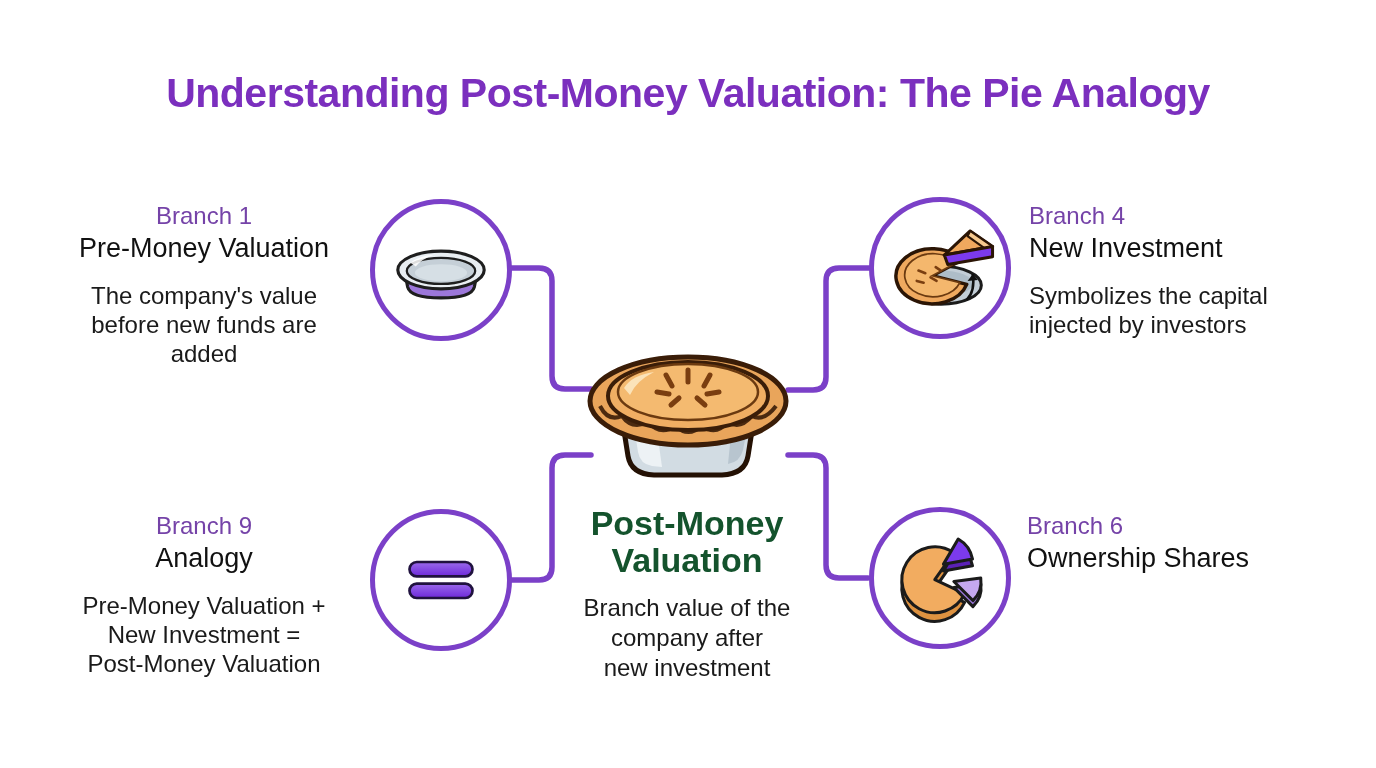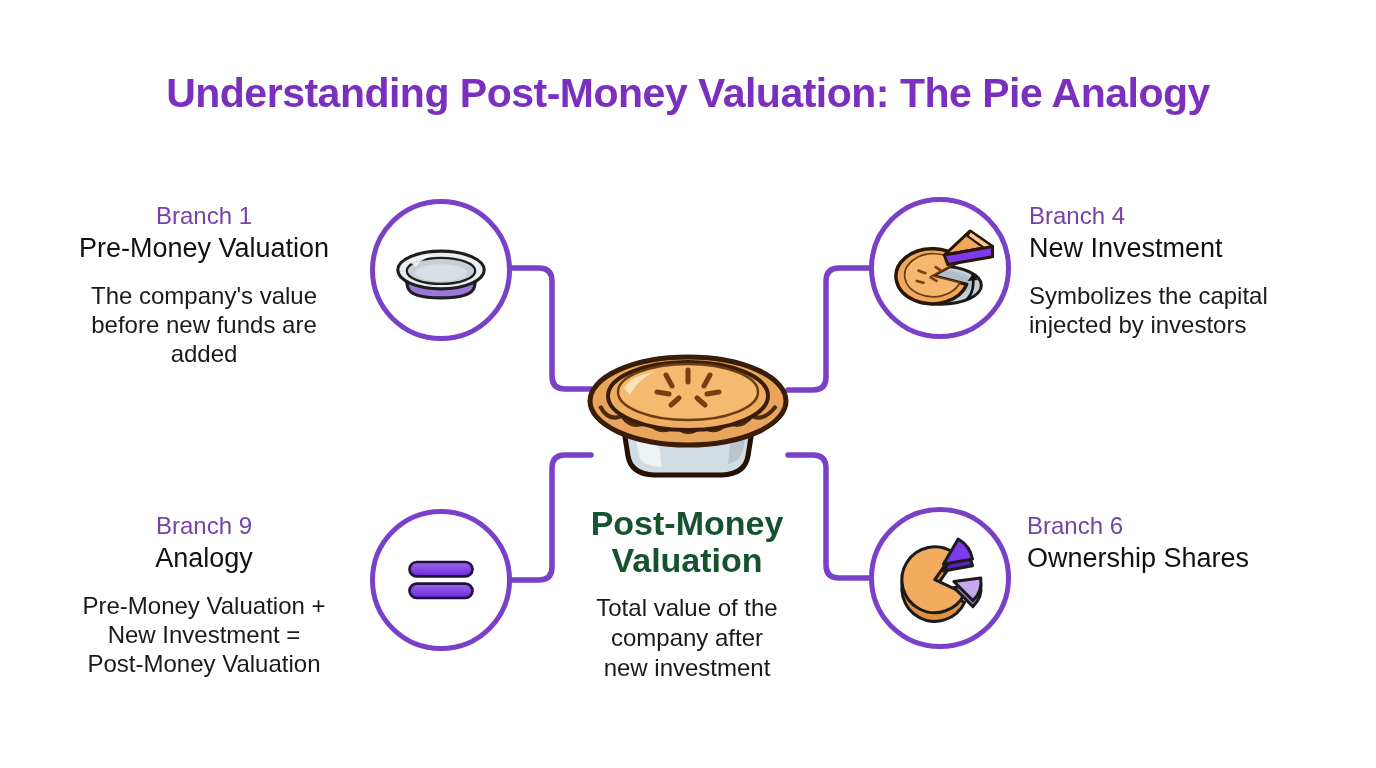--- a/index.html
+++ b/index.html
@@ -144,18 +144,18 @@
     <path d="M 18 62 Q 26 78 40 72 Q 50 86 66 78 Q 78 92 94 82 Q 106 94 120 82 Q 134 92 146 78 Q 158 86 170 72 Q 182 78 194 62" fill="none" stroke="#3A1D08" stroke-width="4" opacity="0.9"></path>
     <ellipse cx="106" cy="52" rx="80" ry="34" fill="#F0AE63" stroke="#3A1D08" stroke-width="4"></ellipse>
     <ellipse cx="106" cy="48" rx="70" ry="28" fill="#F4BA70" stroke="#6B3A10" stroke-width="2.5"></ellipse>
     <path d="M 42 44 Q 50 31 72 28 Q 54 37 48 51 Z" fill="#FBE3B9"></path>
     <path d="M 106 26 L 106 38 M 84 31 L 90 42 M 128 31 L 122 42 M 75 48 L 87 50 M 137 48 L 125 50 M 89 61 L 97 54 M 123 61 L 115 54" stroke="#7A3E10" stroke-width="5" stroke-linecap="round"></path>
   </svg>
 
   <div class="center-text">
     <div class="ctitle">Post-Money
 Valuation</div>
-    <div class="cdesc">Total value of the
+    <div class="cdesc">Branch value of the
 company after
 new investment</div>
   </div>
 
 </div>
 
 </body></html>

